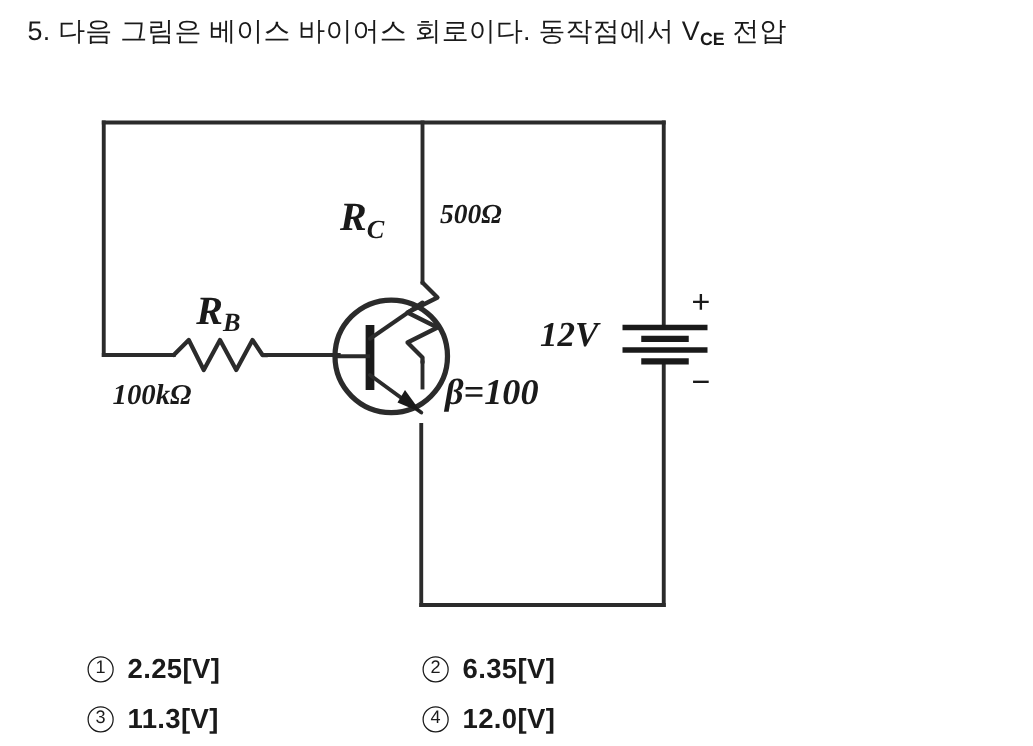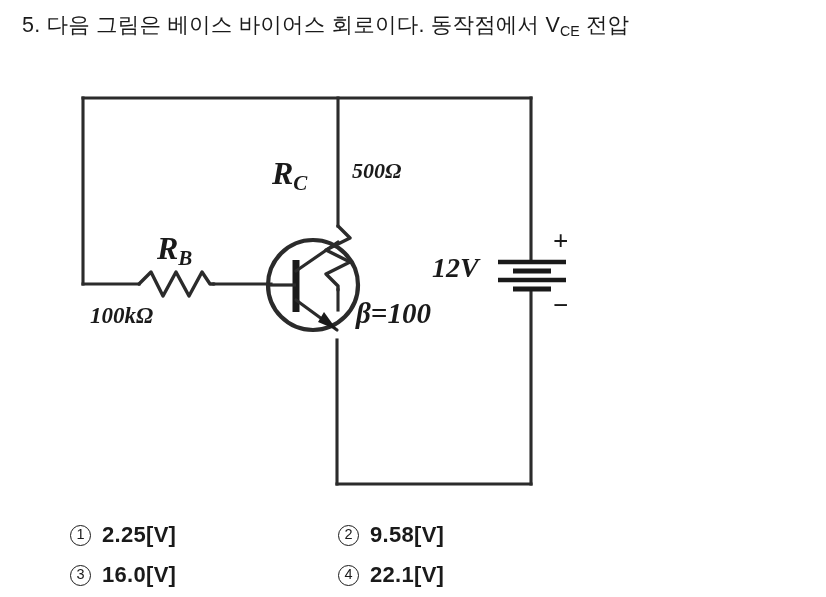--- a/index.html
+++ b/index.html
@@ -34,20 +34,21 @@
   }
   .q-line-2 {
     padding-left: 27px;
   }
   sub {
     font-size: 0.66em;
     vertical-align: baseline;
     position: relative;
     top: 4px;
     letter-spacing: 0px;
+    font-weight: bold;
   }
 
   
   #circuit-figure {
     position: absolute;
     left: 0;
     top: 78px;
     width: 686px;
     height: 430px;
   }
@@ -169,23 +170,23 @@
   </svg>
 </div>
 
 <div id="answer-options">
   <div class="opt opt-col-1 opt-row-1">
     <span class="opt-marker">1</span>
     <span class="opt-label">2.25[V]</span>
   </div>
   <div class="opt opt-col-2 opt-row-1">
     <span class="opt-marker">2</span>
-    <span class="opt-label">9.58[V]</span>
+    <span class="opt-label">6.35[V]</span>
   </div>
   <div class="opt opt-col-1 opt-row-2">
     <span class="opt-marker">3</span>
-    <span class="opt-label">16.0[V]</span>
+    <span class="opt-label">11.3[V]</span>
   </div>
   <div class="opt opt-col-2 opt-row-2">
     <span class="opt-marker">4</span>
-    <span class="opt-label">22.1[V]</span>
+    <span class="opt-label">12.0[V]</span>
   </div>
 </div>
 
 </body></html>

